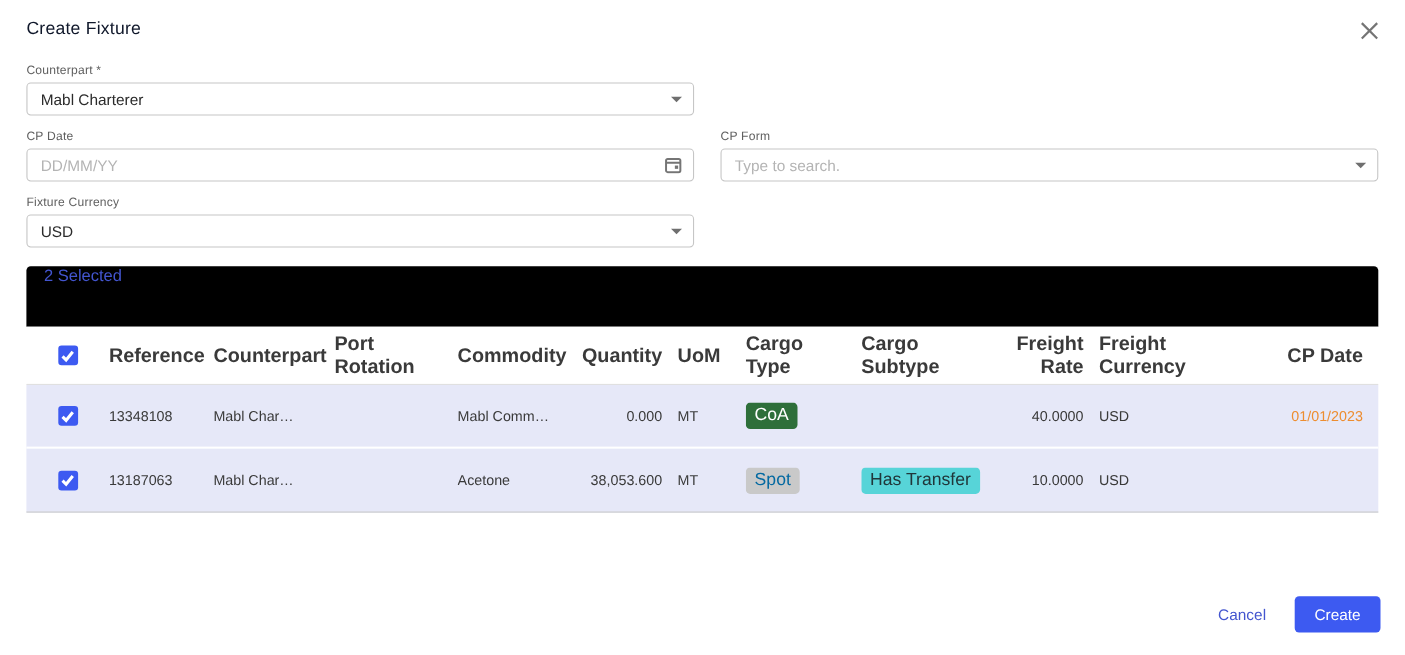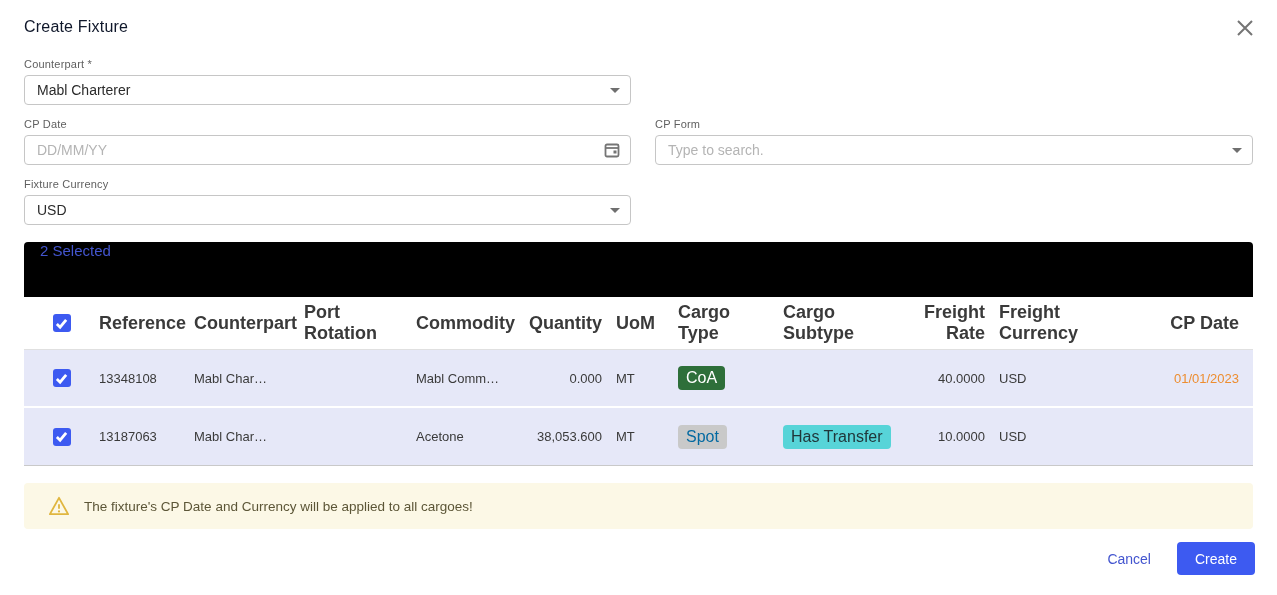--- a/index.html
+++ b/index.html
@@ -224,29 +224,19 @@
         <div class="td"><span class="badge" style="background: rgb(201, 201, 201); color: #0369a1;">Spot</span></div>
         <div class="td"><span class="badge" style="background: rgb(87, 212, 216); color: rgb(32, 55, 58);">Has Transfer</span></div>
         <div class="td num">10.0000</div>
         <div class="td">USD</div>
         <div class="td num cp-date"></div>
       </div>
     </div>
 
   </div>
 
-  <div class="warning-banner">
-    <span class="warn-icon">
-      <svg viewBox="0 0 24 22" id="warn-svg">
-        <path d="M12 2 L22 20 L2 20 Z" fill="none" stroke-width="2" stroke-linejoin="round" stroke="#e0b63f"></path>
-        <line x1="12" y1="9" x2="12" y2="14" stroke-width="2" stroke="#e0b63f"></line>
-        <circle cx="12" cy="17" r="1.2" stroke="none" fill="#e0b63f"></circle>
-      </svg>
-    </span>
-    <span class="warning-text">The fixture's CP Date and Currency will be applied to all cargoes!</span>
-  </div>
 
   <div class="footer">
     <span class="cancel-link" style="color: rgb(67, 85, 207);">Cancel</span>
     <button class="create-btn" style="background: rgb(61, 90, 241);">Create</button>
   </div>
 
 </div>
 
 </body></html>

